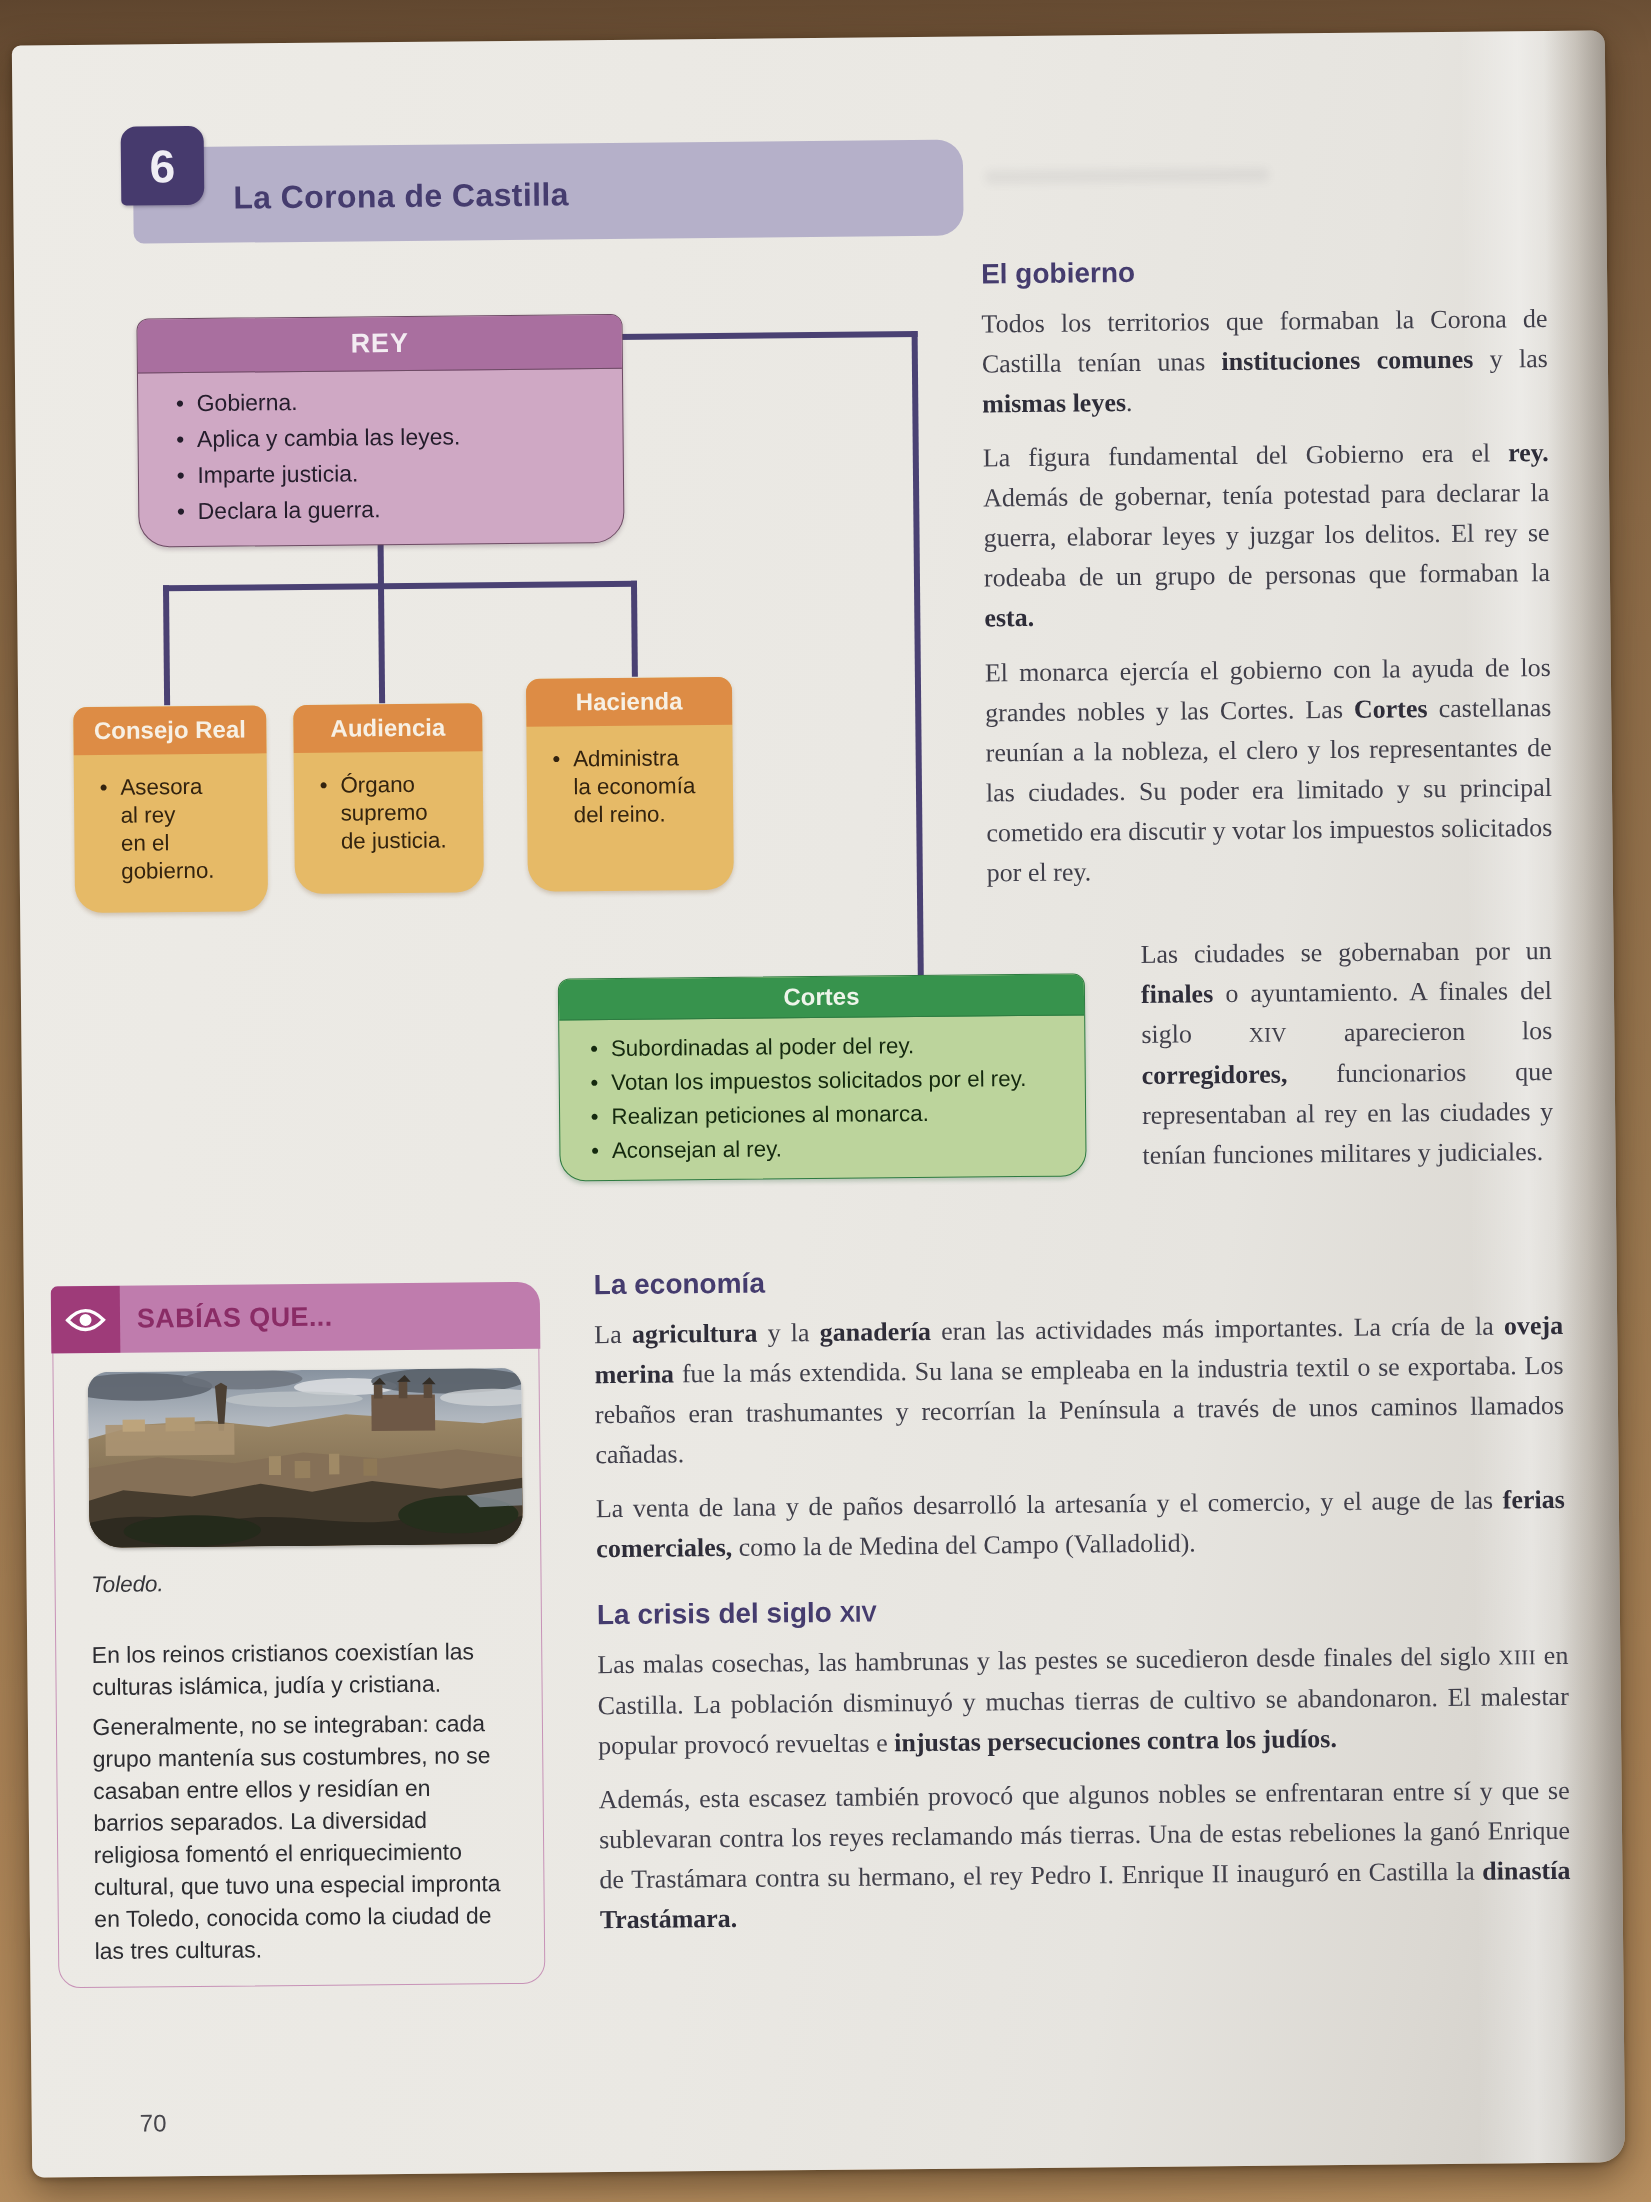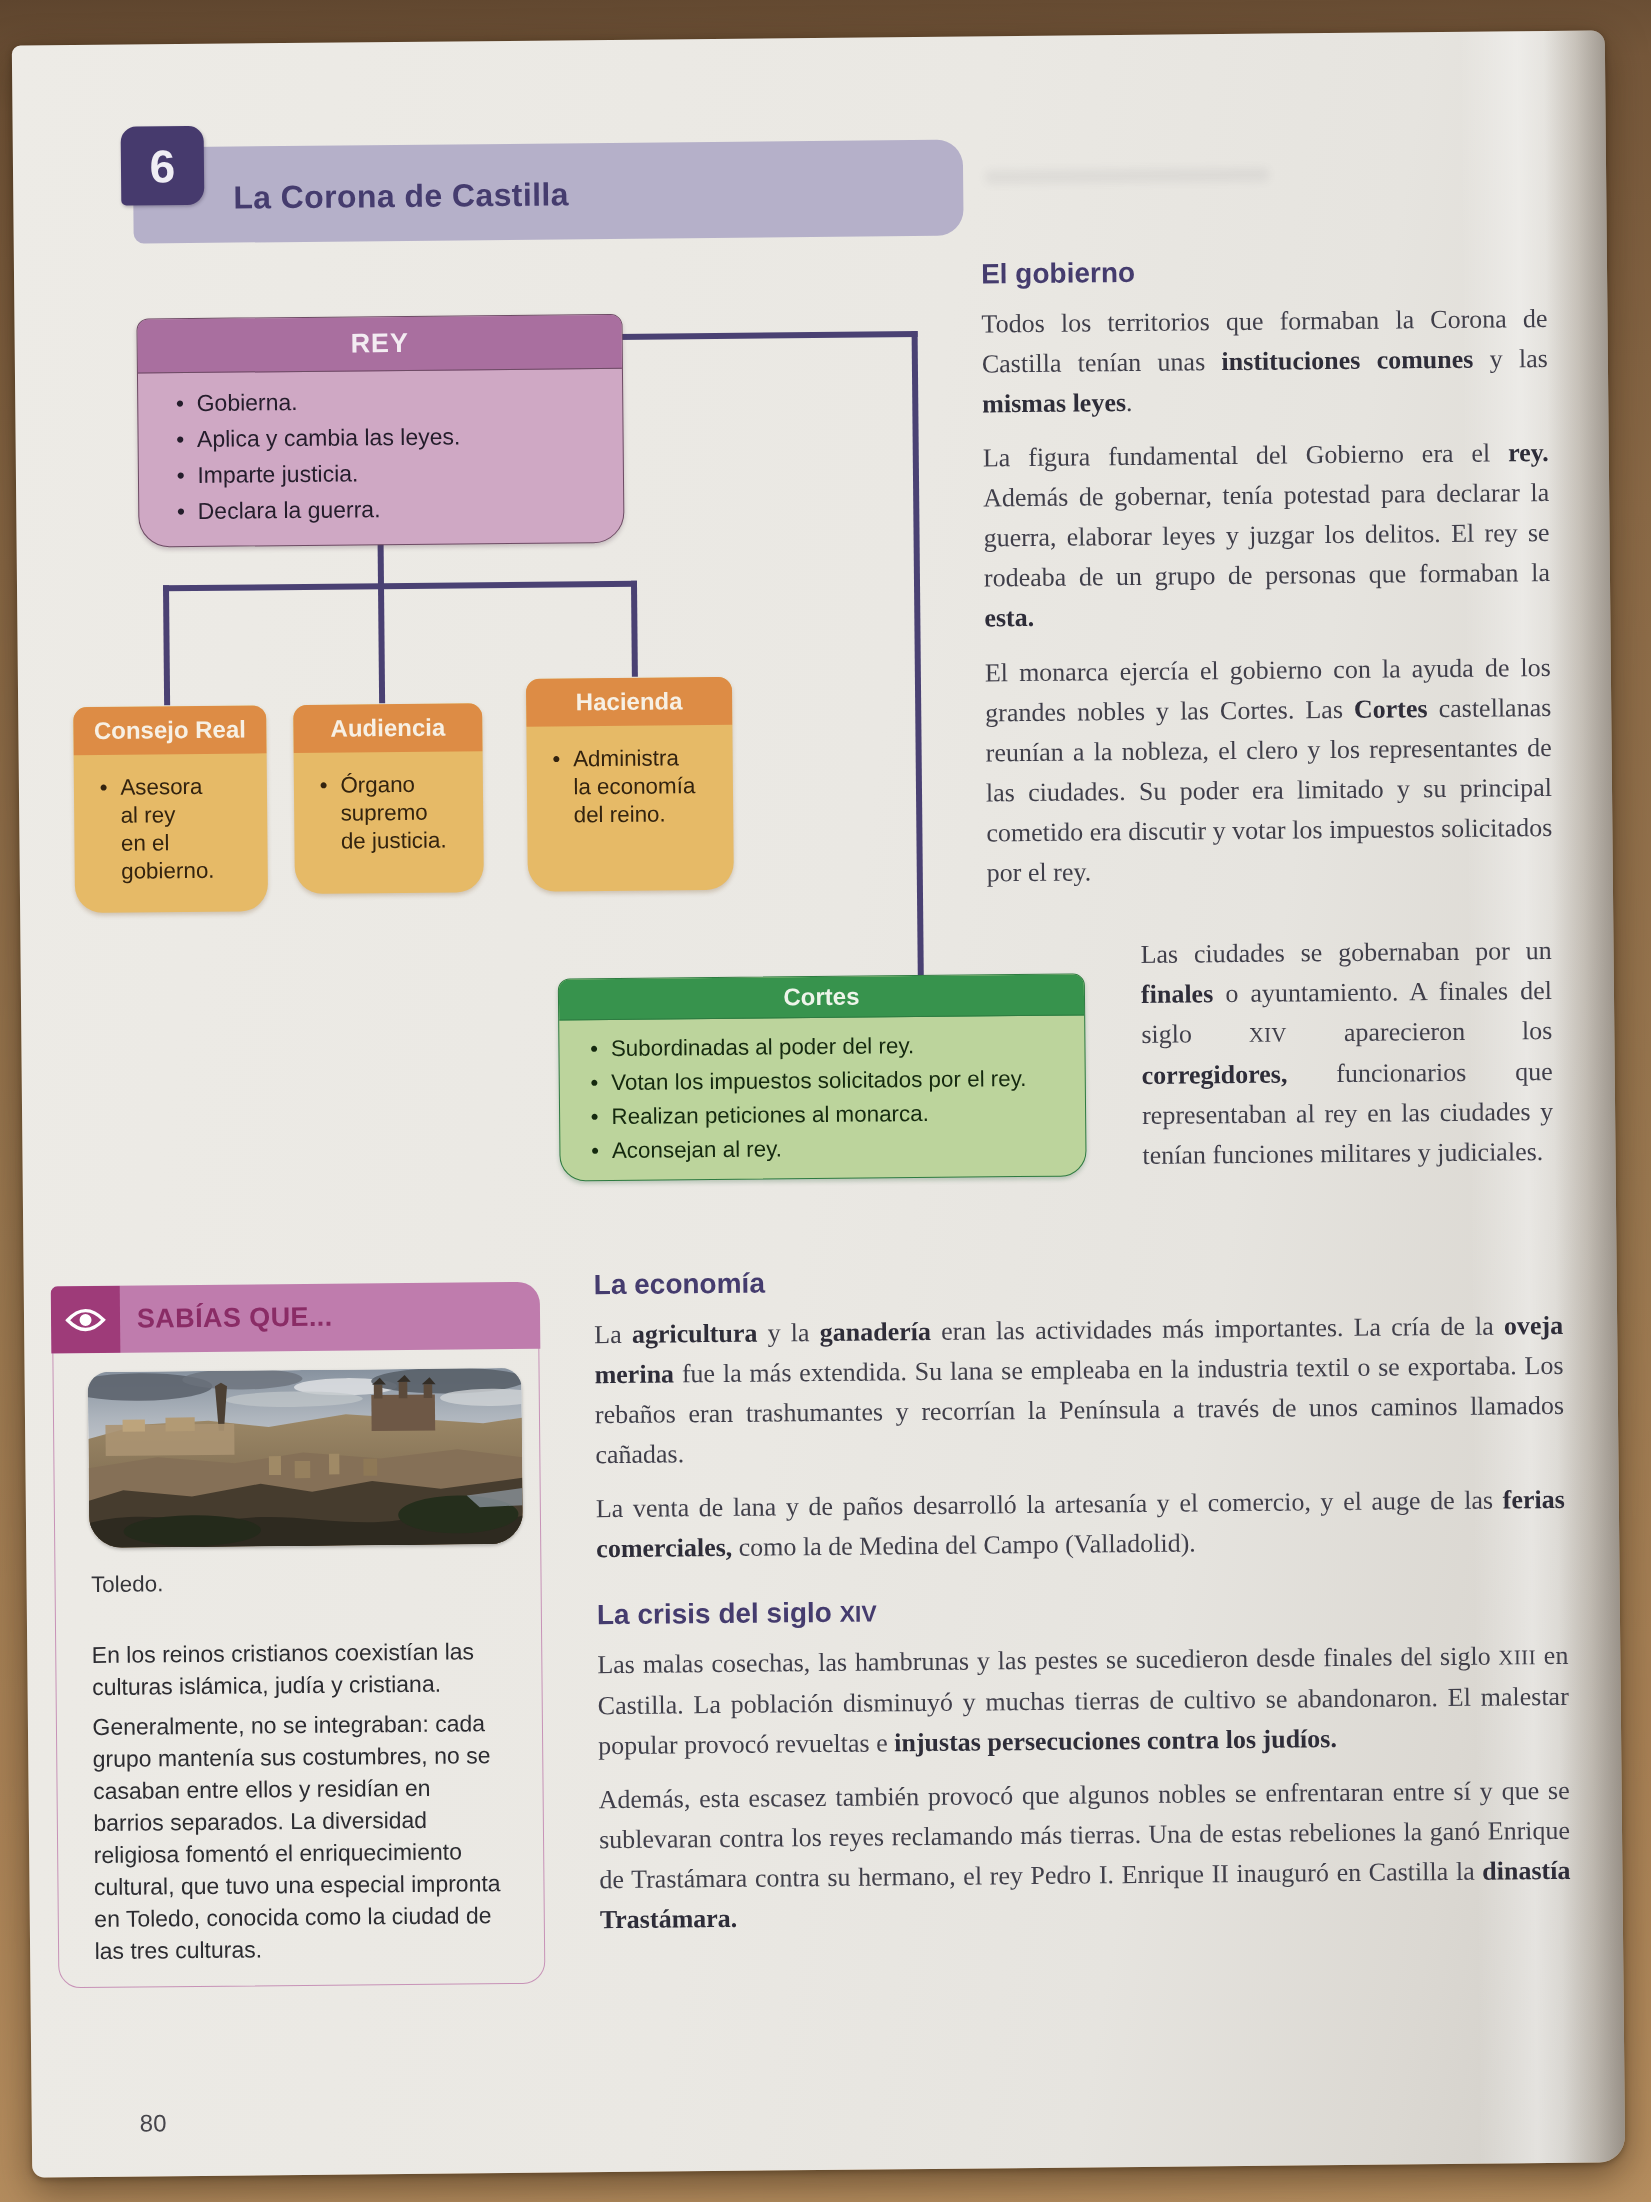--- a/index.html
+++ b/index.html
@@ -97,21 +97,21 @@
   .sb-bar{position:absolute;left:-1.7px;top:-1.7px;width:489px;height:67px;
     background:var(--sidebar-bar,#bf7cad);border-radius:6.9px 22.4px 0 0;
     display:flex;align-items:center;overflow:hidden;}
   .sb-eye{width:69px;height:67px;background:var(--sidebar-accent,#9e3b79);
     display:flex;align-items:center;justify-content:center;flex:0 0 69px;}
   .sb-title{margin-left:17px;font-size:27px;font-weight:bold;
     color:var(--sidebar-title,#8a2c66);letter-spacing:0.4px;}
   .sb-photo{position:absolute;left:34px;top:84px;width:434px;height:176px;margin:0;
     border-radius:20.6px 20.6px 33px 33px;overflow:hidden;box-shadow:0 1.7px 3.4px rgba(0,0,0,.25);}
   .sb-photo svg{display:block;}
-  .sb-caption{position:absolute;left:36px;top:284px;font-size:22.4px;color:#35353a;}
+  .sb-caption{position:absolute;left:36px;top:284px;font-size:22.4px;color:#35353a;font-style:italic;}
   .sb-p{position:absolute;left:36px;width:411px;margin:0;font-size:23px;line-height:32px;color:#2c2c31;}
   .sb-p1{top:351px;}
   .sb-p2{top:423px;}
 
   .page-number{position:absolute;left:108px;top:2065px;font-size:24px;color:#47464c;}
 </style>
 </head>
 <body>
 
 <div class="scene">
@@ -253,16 +253,16 @@
           <ellipse cx="430" cy="170" rx="70" ry="22" fill="#252e1c"></ellipse>
           <ellipse cx="120" cy="186" rx="80" ry="18" fill="#242a1b"></ellipse>
           <polygon points="440,148 505,140 505,160 455,162" fill="#8d97a0" opacity="0.75"></polygon>
         </svg>
       </figure>
       <figcaption class="sb-caption">Toledo.</figcaption>
       <p class="sb-p sb-p1">En los reinos cristianos coexistían las culturas islámica, judía y cristiana.</p>
       <p class="sb-p sb-p2">Generalmente, no se integraban: cada grupo mantenía sus costumbres, no se casaban entre ellos y residían en barrios separados. La diversidad religiosa fomentó el enriquecimiento cultural, que tuvo una especial impronta en Toledo, conocida como la ciudad de las tres culturas.</p>
     </aside>
 
-    <div class="page-number">80</div>
+    <div class="page-number">70</div>
   </div>
 </div>
 
 
 </body></html>

